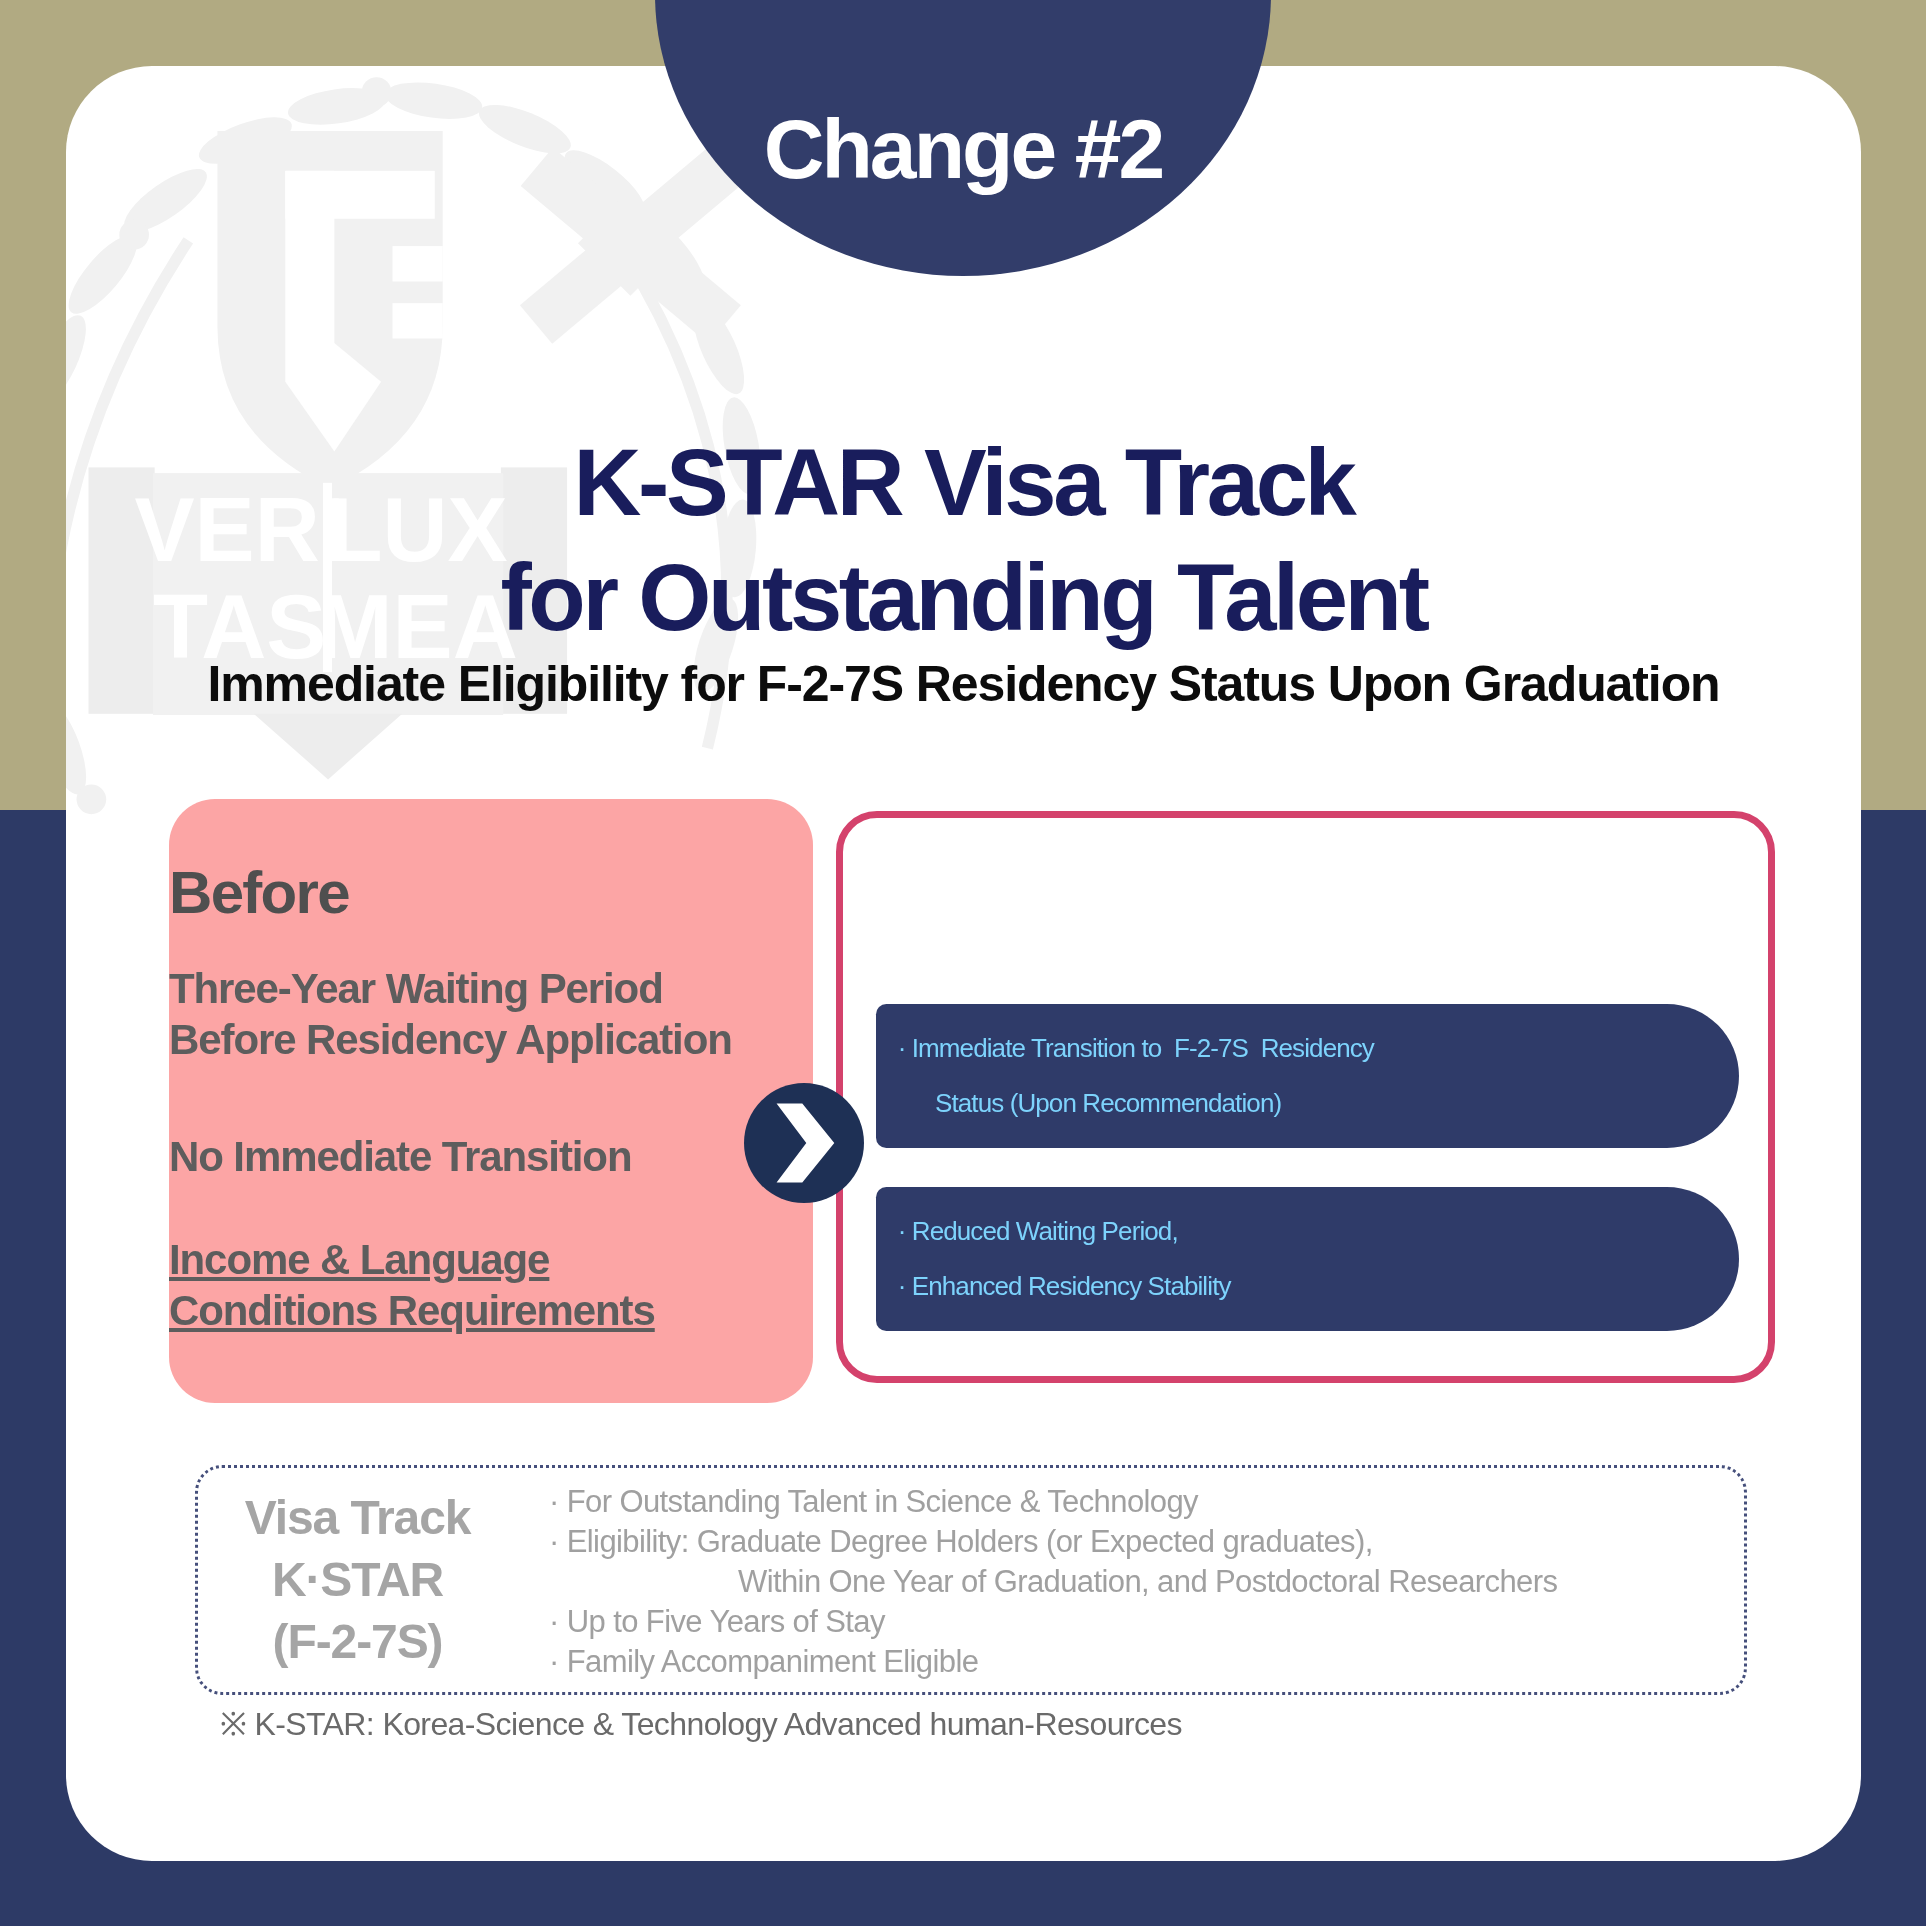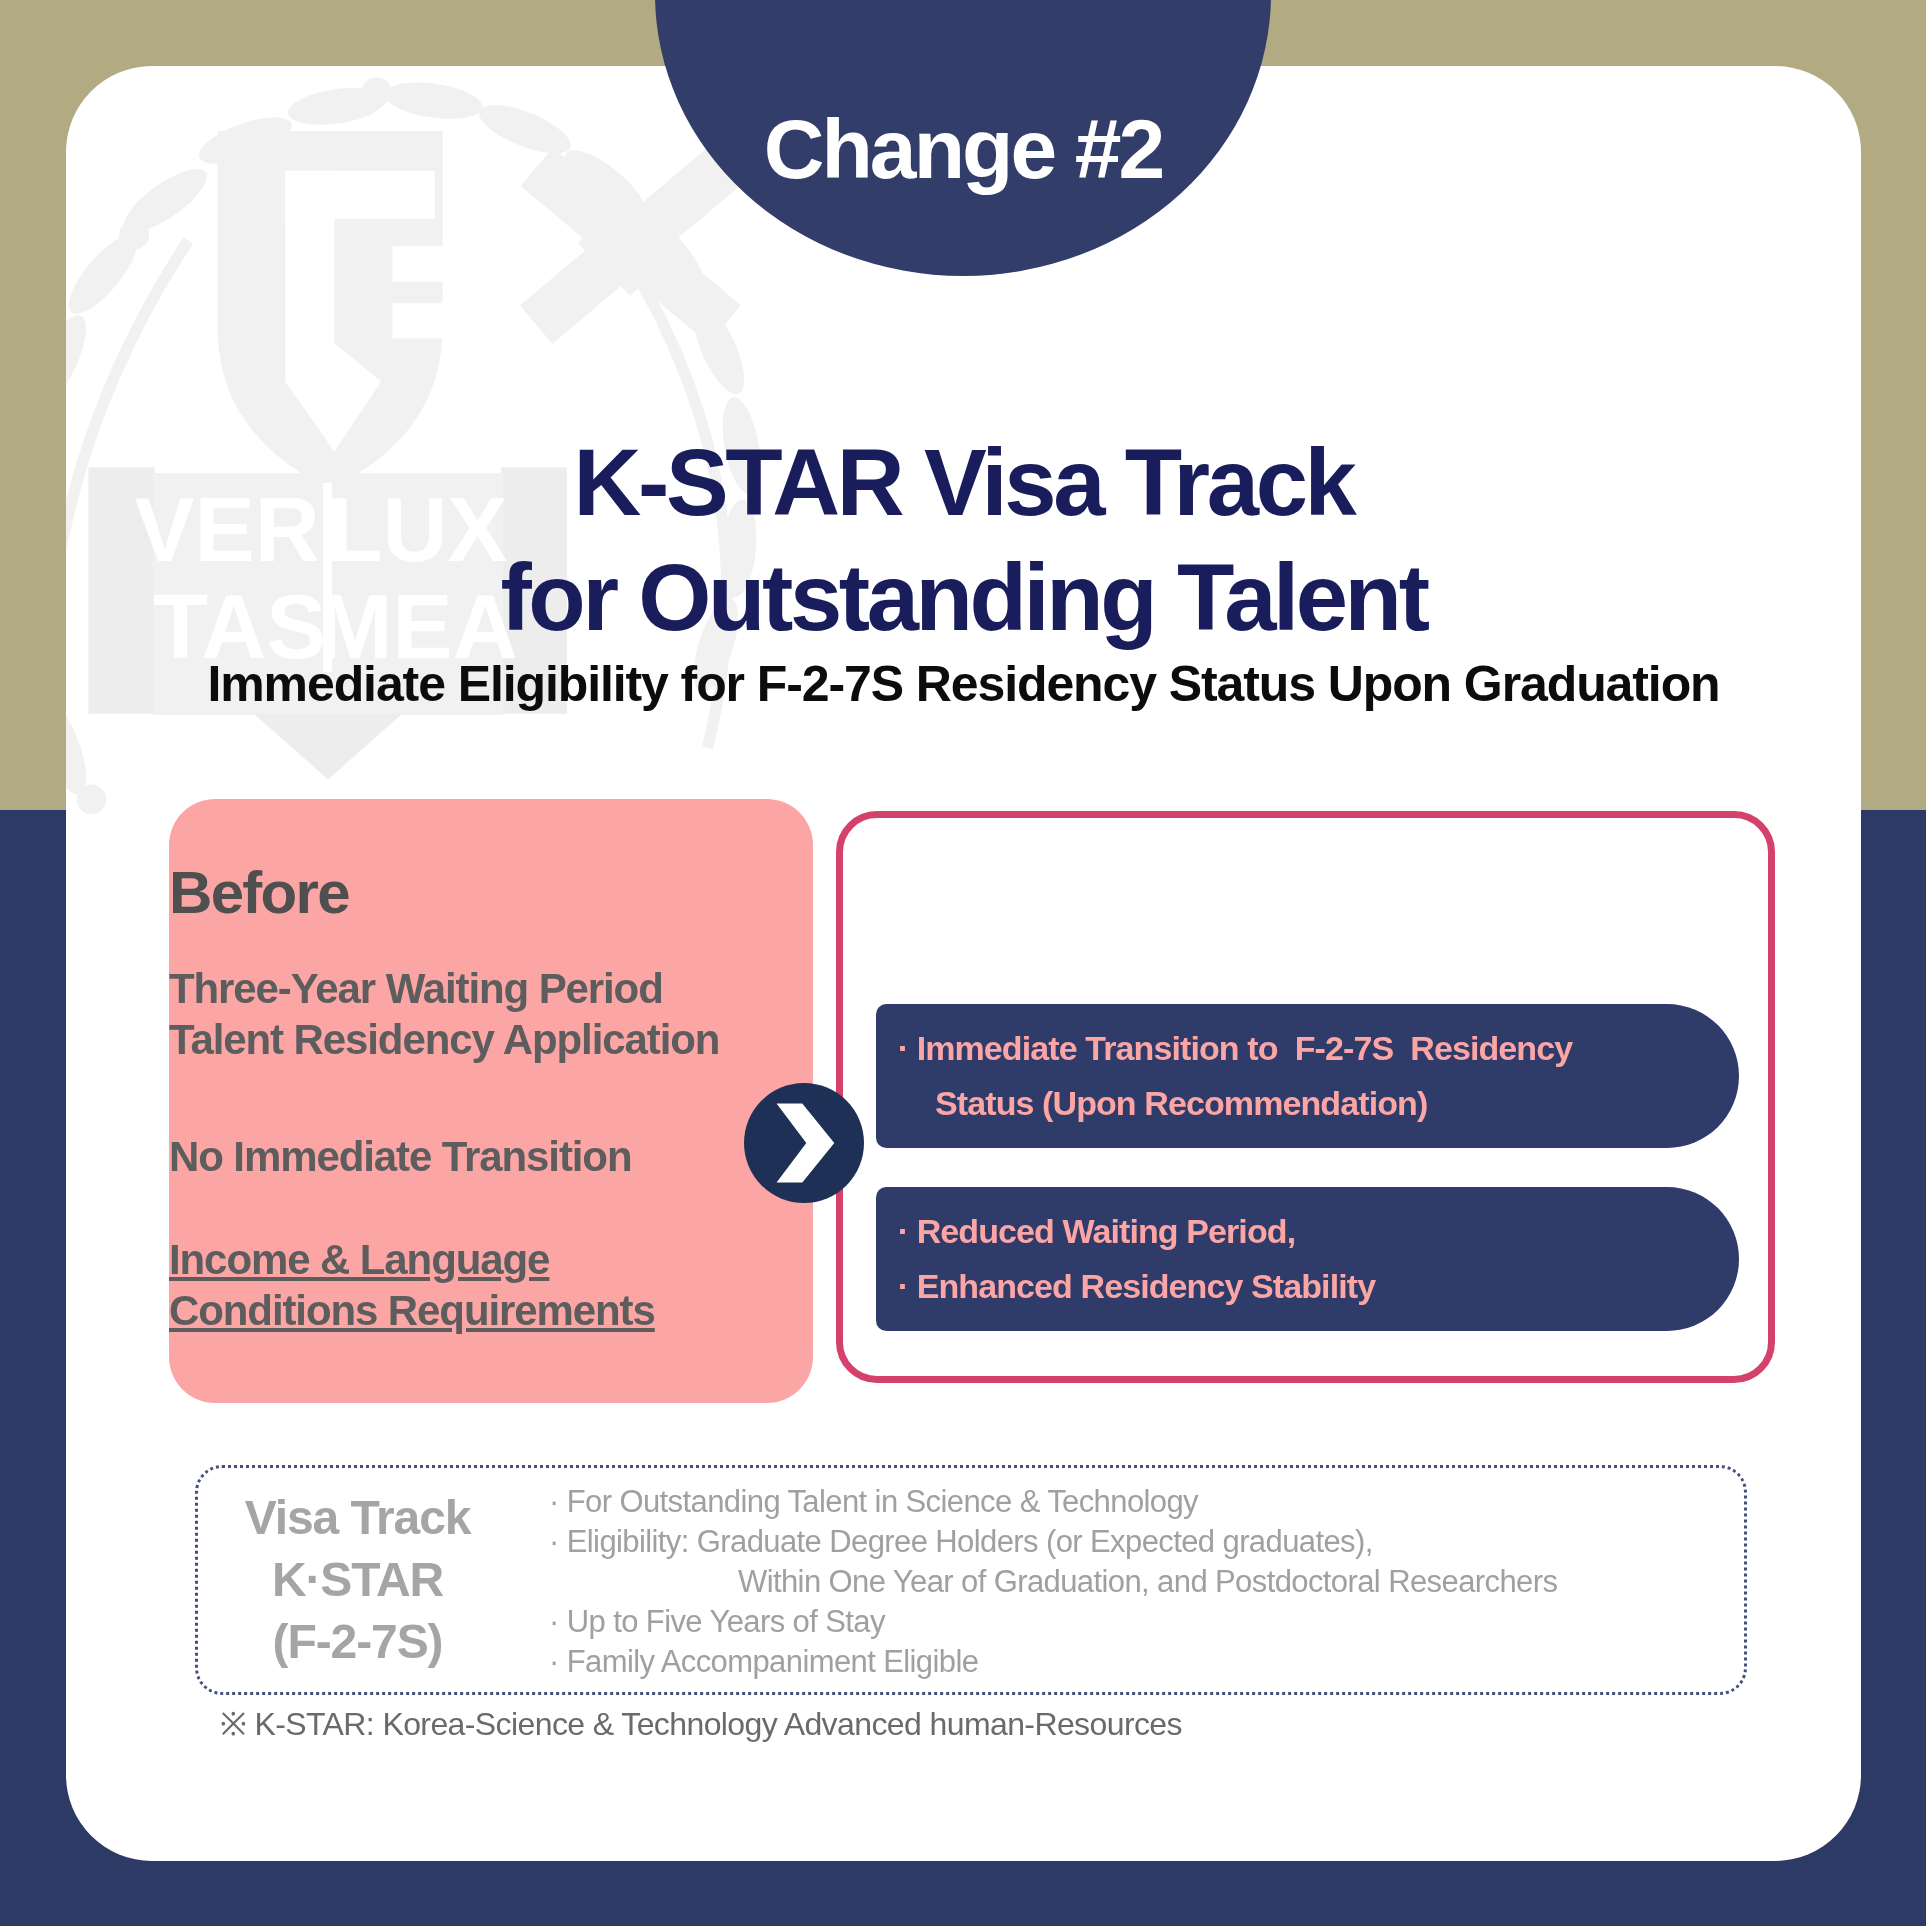--- a/index.html
+++ b/index.html
@@ -32,21 +32,21 @@
   .before-item.i2{margin-top:66px;}
   .before-item.i3{margin-top:52px;text-decoration:underline;}
 
   .after-box{position:absolute;left:770px;top:745px;width:939px;height:572px;
          box-sizing:border-box;border:7.4px solid #d4426c;border-radius:41px;background:#ffffff;z-index:2;}
   .after-pill{position:absolute;left:50%;transform:translateX(-50%);top:46px;width:234px;height:89px;
          background:#d4426c;border-radius:44px;display:flex;align-items:center;justify-content:center;
          color:#ffffff;font-size:60px;font-weight:700;letter-spacing:-1.1px;}
   .after-bar{position:absolute;left:33px;width:863px;height:144px;background:#2f3b69;
          border-radius:10.3px 72px 72px 10.3px;display:flex;flex-direction:column;justify-content:center;
-         color:#fca5a5;font-size:34px;font-weight:700;line-height:55px;letter-spacing:-0.9px;}
+         color:#7dd3fc;font-size:26px;font-weight:400;line-height:55px;letter-spacing:-0.9px;}
   .after-bar.b1{top:186px;}
   .after-bar.b2{top:369px;}
   .bar-line{white-space:pre;padding-left:21.7px;}
   .bar-line.indent{padding-left:59px;}
 
   .arrow-wrap{position:absolute;left:744px;top:1083px;width:120px;height:120px;z-index:5;}
 
   .info-box{position:absolute;left:129px;top:1399px;width:1552px;height:230px;
          box-sizing:border-box;border:3.4px dotted #454f7b;border-radius:27px;z-index:2;}
   .info-label{position:absolute;left:0;top:0;width:319px;height:100%;
@@ -131,21 +131,21 @@
 
     <div class="title">
       <span>K-STAR Visa Track</span>
       <span>for Outstanding Talent</span>
     </div>
     <div class="subtitle">Immediate Eligibility for F-2-7S Residency Status Upon Graduation</div>
 
     <div class="before-box">
       <div class="before-heading">Before</div>
       <div class="before-item i1">Three-Year Waiting Period
-Talent Residency Application</div>
+Before Residency Application</div>
       <div class="before-item i2">No Immediate Transition</div>
       <div class="before-item i3">Income &amp; Language
 Conditions Requirements</div>
     </div>
 
     <div class="after-box">
       <div class="after-bar b1">
         <div class="bar-line">· Immediate Transition to  F-2-7S  Residency</div>
         <div class="bar-line indent">Status (Upon Recommendation)</div>
       </div>

